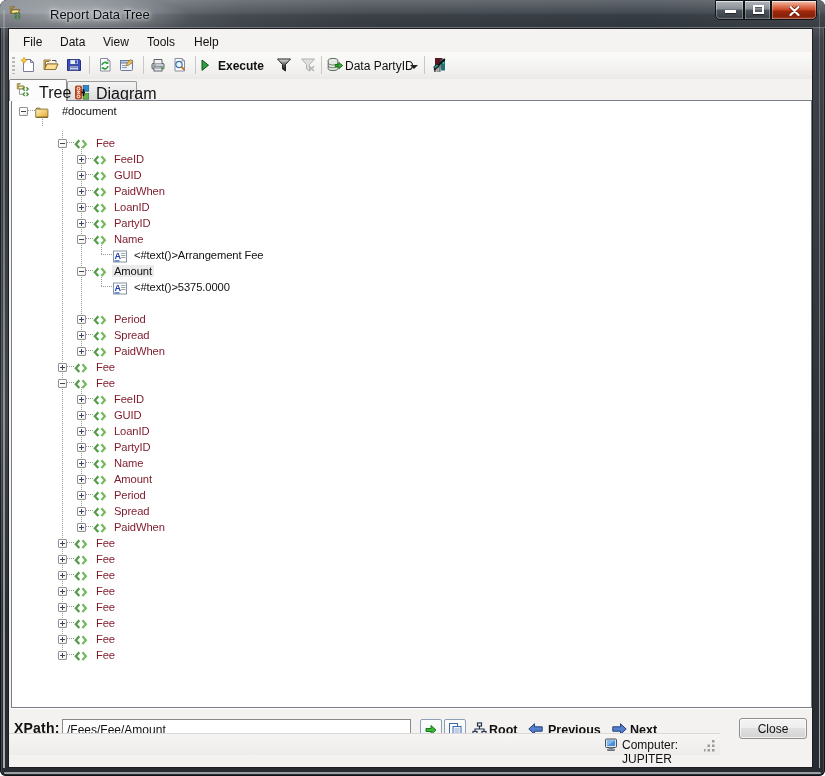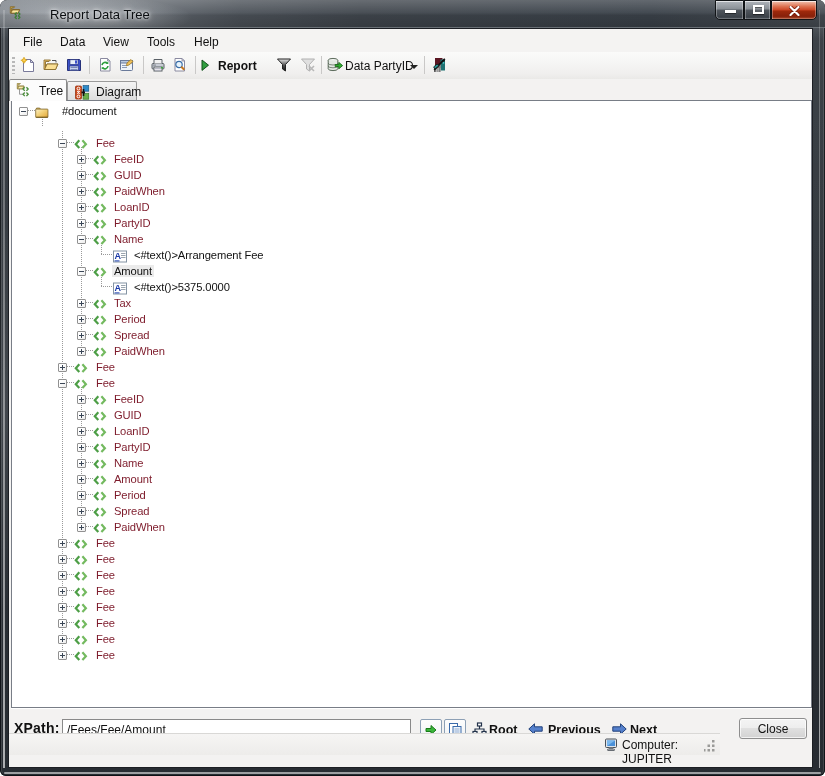--- a/index.html
+++ b/index.html
@@ -51,21 +51,21 @@
 #toolbar .grip { position:absolute; left:3px; top:5px; width:3px; height:17px;
   background:repeating-linear-gradient(to bottom,#b8b8b8 0 2px, transparent 2px 4px); }
 .tsep { position:absolute; top:4px; width:1px; height:18px; background:#c9c8c7; }
 .ticon { position:absolute; top:5px; width:16px; height:16px; }
 #exec-txt { position:absolute; left:209px; top:7px; font-size:12px; font-weight:bold; color:#111; }
 #dexp-txt { position:absolute; left:336px; top:7px; font-size:12px; color:#111; }
 #dd-arrow { position:absolute; left:401px; top:13px; width:0; height:0;
   border-left:4px solid transparent; border-right:4px solid transparent; border-top:4px solid #222; }
 
 #tabstrip { position:absolute; left:0; top:50px; width:803px; height:22px; }
-.tab { position:absolute; font-size:12px; color:#111; }
+.tab { position:absolute; font-size:16px; color:#111; }
 #tab1 { left:0; top:0; width:58px; height:22px; background:#fcfcfc;
   border:1px solid #8a8a8a; border-bottom:none; border-radius:2px 2px 0 0; z-index:3; }
 #tab2 { left:58px; top:2px; width:70px; height:20px;
   background:linear-gradient(to bottom,#f4f4f4,#dcdcdc); border:1px solid #9a9a9a; border-bottom:none; border-radius:2px 2px 0 0; z-index:1;}
 #tab1 span { position:absolute; left:29px; top:3.5px; }
 #tab2 span { position:absolute; left:28px; top:3px; }
 .tabicon { position:absolute; left:6px; top:3px; width:16px; height:15px; }
 
 #panel { position:absolute; left:2px; top:71px; width:801px; height:608px;
   background:#fff; border:1px solid #787d86; box-shadow:0 1px 0 rgba(255,255,255,.9); z-index:2; }
@@ -198,21 +198,21 @@
       <svg class="ticon" id="t-prev" style="left:163px" viewBox="0 0 16 16">
           <path d="M3 1.5 h7 l2.5 2.5 v10 h-9.5 z" fill="#fff" stroke="#8a8aa0" stroke-width="1"></path>
           <path d="M10 1.5 v2.5 h2.5 z" fill="#d8d8e8" stroke="#8a8aa0" stroke-width=".8"></path>
           <circle cx="7" cy="7.5" r="3.2" fill="#e8f4fc" stroke="#3a6ea8" stroke-width="1.2"></circle>
           <path d="M9.3 9.8 l3 3" stroke="#c87820" stroke-width="2"></path>
         </svg>
       <div class="tsep" style="left:186px"></div>
       <svg class="ticon" id="t-play" style="left:188px" viewBox="0 0 16 16">
           <path d="M5 3 L11.5 8.2 L5 13.4 z" fill="#2f9e3f" stroke="#14511d" stroke-width="1"></path>
         </svg>
-      <span id="exec-txt">Report</span>
+      <span id="exec-txt">Execute</span>
       <svg class="ticon" id="t-filter" style="left:267px" viewBox="0 0 16 16">
           <path d="M1.5 2 h13 l-5 5.5 v6.5 l-3 -2 v-4.5 z" fill="url(#gfun)" stroke="#222" stroke-width="1"></path>
           <defs>
             <linearGradient id="gfun" x1="0" y1="0" x2="0" y2="1">
               <stop offset="0" stop-color="#e8e8e8"></stop>
               <stop offset=".5" stop-color="#555"></stop>
               <stop offset="1" stop-color="#111"></stop>
             </linearGradient>
           </defs>
         </svg>
@@ -403,32 +403,20 @@
             <svg class="nicon" style="left:101.0px;top:2px" width="14" height="12" viewBox="0 0 14 12">
               <rect x="0.5" y="0.5" width="13" height="11" fill="#fff" stroke="#8494a4" stroke-width="1"></rect>
               <text x="1.5" y="8.5" font-size="9" font-weight="bold" fill="#1838a8" font-family="Liberation Sans">A</text>
               <rect x="8" y="2.5" width="4.5" height="1" fill="#9aa4ae"></rect>
               <rect x="8" y="4.5" width="4.5" height="1" fill="#9aa4ae"></rect>
               <rect x="8" y="6.5" width="4.5" height="1" fill="#9aa4ae"></rect>
               <rect x="1.5" y="9.8" width="5" height="1.2" fill="#3858b8"></rect>
             </svg>
             <span class="txt " style="left:122px;">&lt;#text()&gt;5375.0000</span>
           </div>
-<div class="row" style="top:192px">
-            <div class="hdots" style="left:74.0px;top:7px;width:7.0px"></div>
-            <div class="ebox plus" style="left:65.0px">
-              <i></i>
-              <i class="v"></i>
-            </div>
-            <svg class="nicon" style="left:81.0px;top:2px" width="14" height="12" viewBox="0 0 14 12">
-              <path d="M5.3 1.8 L1.8 5.7 L5.3 9.6" fill="none" stroke="#4d9e46" stroke-width="2.2"></path>
-              <path d="M8.4 1.8 L11.9 5.7 L8.4 9.6" fill="none" stroke="#74ba60" stroke-width="2.2"></path>
-            </svg>
-            <span class="txt maroon" style="left:102px;">Tax</span>
-          </div>
 <div class="row" style="top:208px">
             <div class="hdots" style="left:74.0px;top:7px;width:7.0px"></div>
             <div class="ebox plus" style="left:65.0px">
               <i></i>
               <i class="v"></i>
             </div>
             <svg class="nicon" style="left:81.0px;top:2px" width="14" height="12" viewBox="0 0 14 12">
               <path d="M5.3 1.8 L1.8 5.7 L5.3 9.6" fill="none" stroke="#4d9e46" stroke-width="2.2"></path>
               <path d="M8.4 1.8 L11.9 5.7 L8.4 9.6" fill="none" stroke="#74ba60" stroke-width="2.2"></path>
             </svg>

